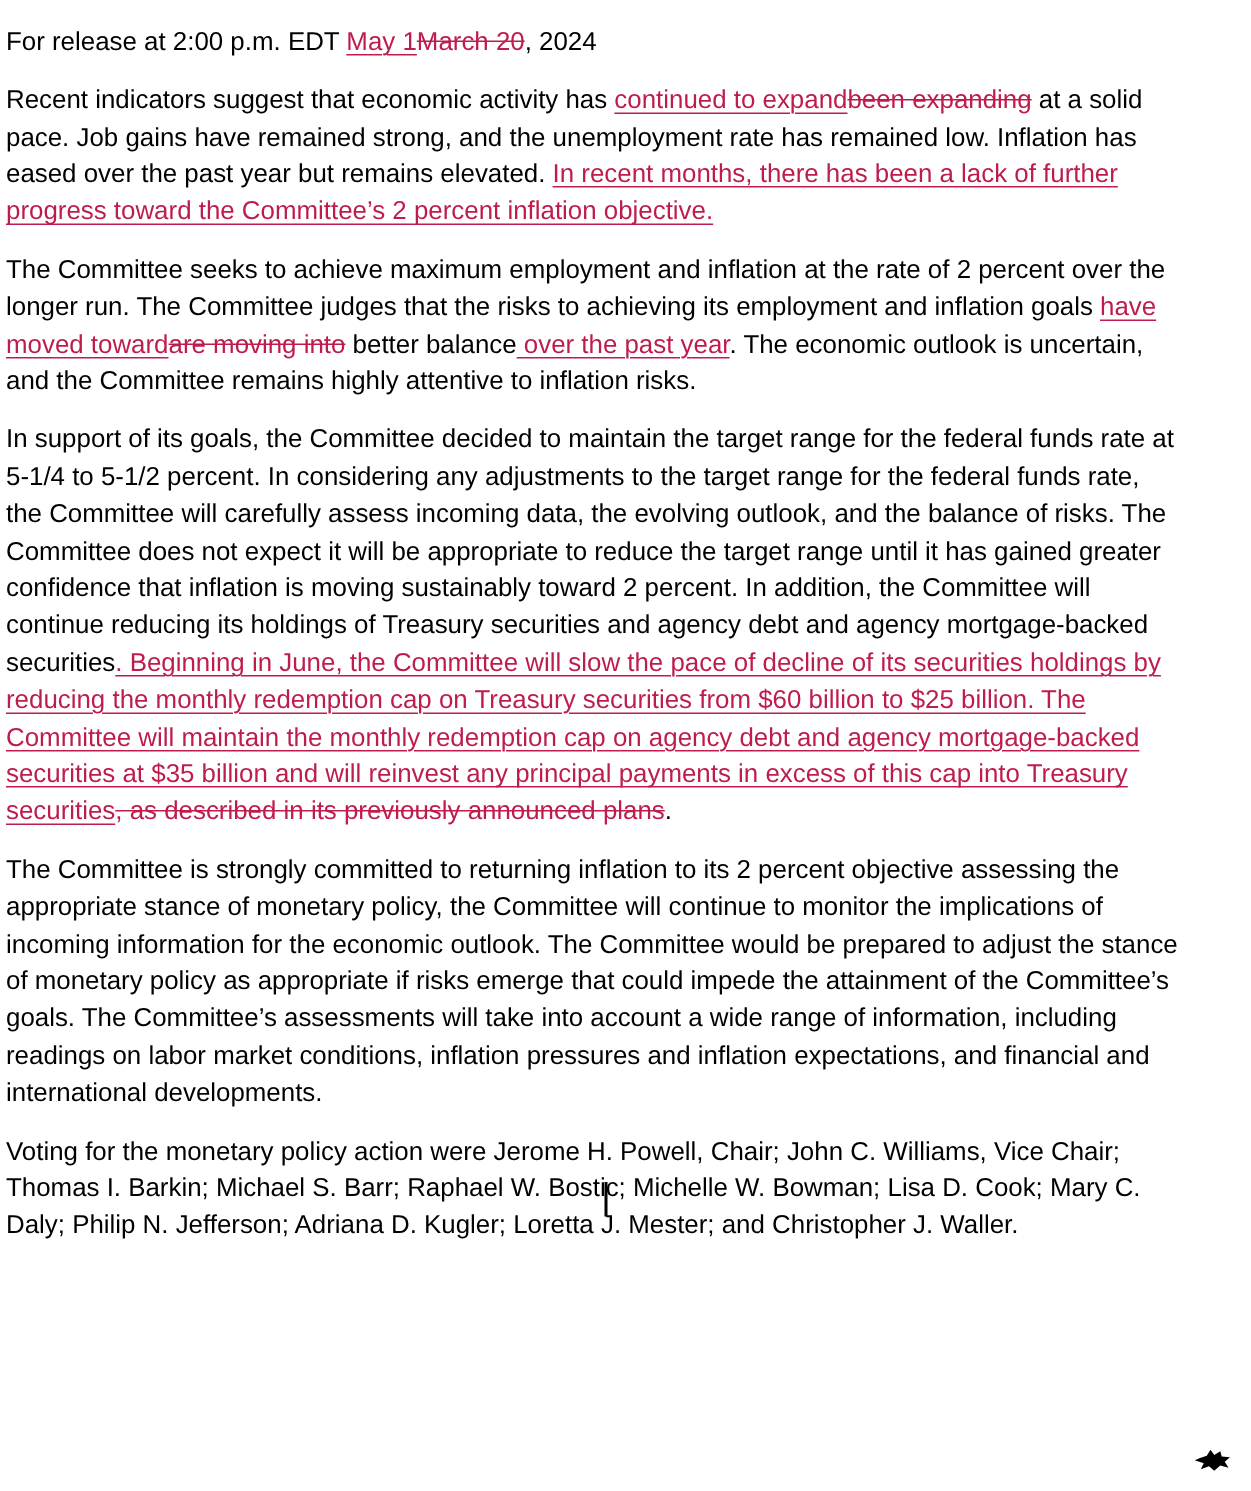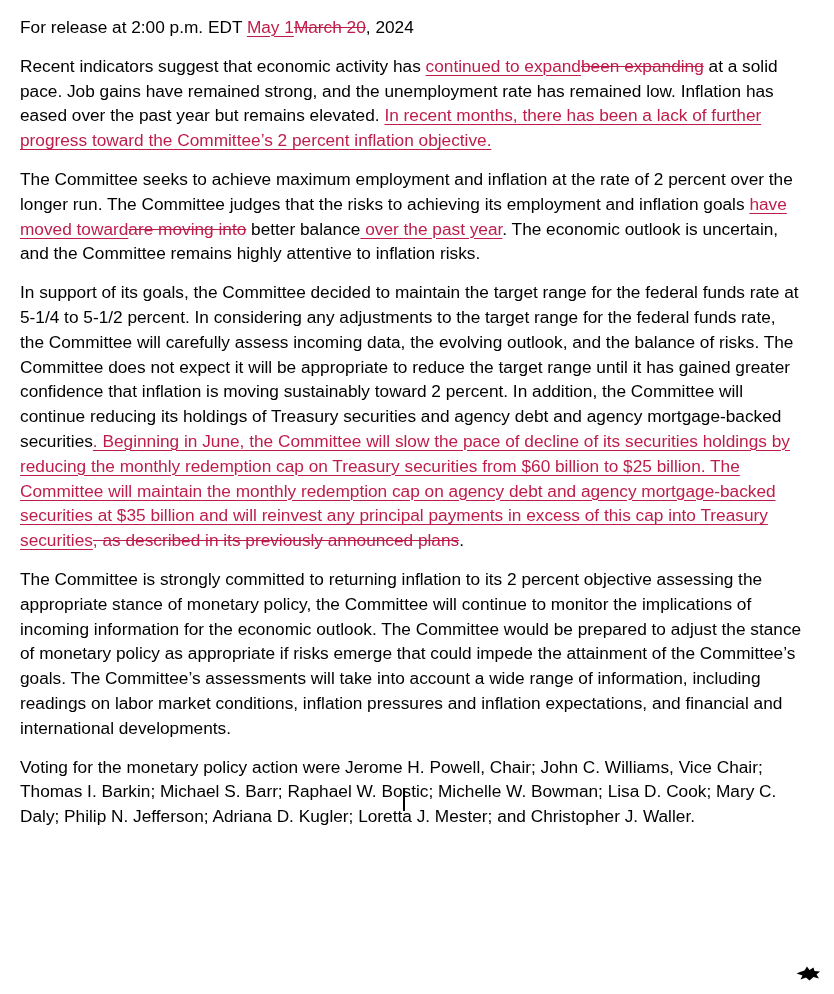--- a/index.html
+++ b/index.html
@@ -9,21 +9,21 @@
     width: 834px; height: 994px;
     background: var(--paper);
     position: relative;
     overflow: hidden;
     font-family: "Liberation Sans", "DejaVu Sans", sans-serif;
   }
   .page {
     position: absolute;
     left: 0; top: 0;
     width: 834px; height: 994px;
-    padding: 15px 32px 0 20px;
+    padding: 15px 32px 0 4px;
   }
   .doc p {
     margin: 0 0 14px 0;
     width: 782px;
     font-size: 17.25px;
     line-height: 24.8px;
     color: var(--ink);
     text-align: left;
     word-spacing: normal;
   }

